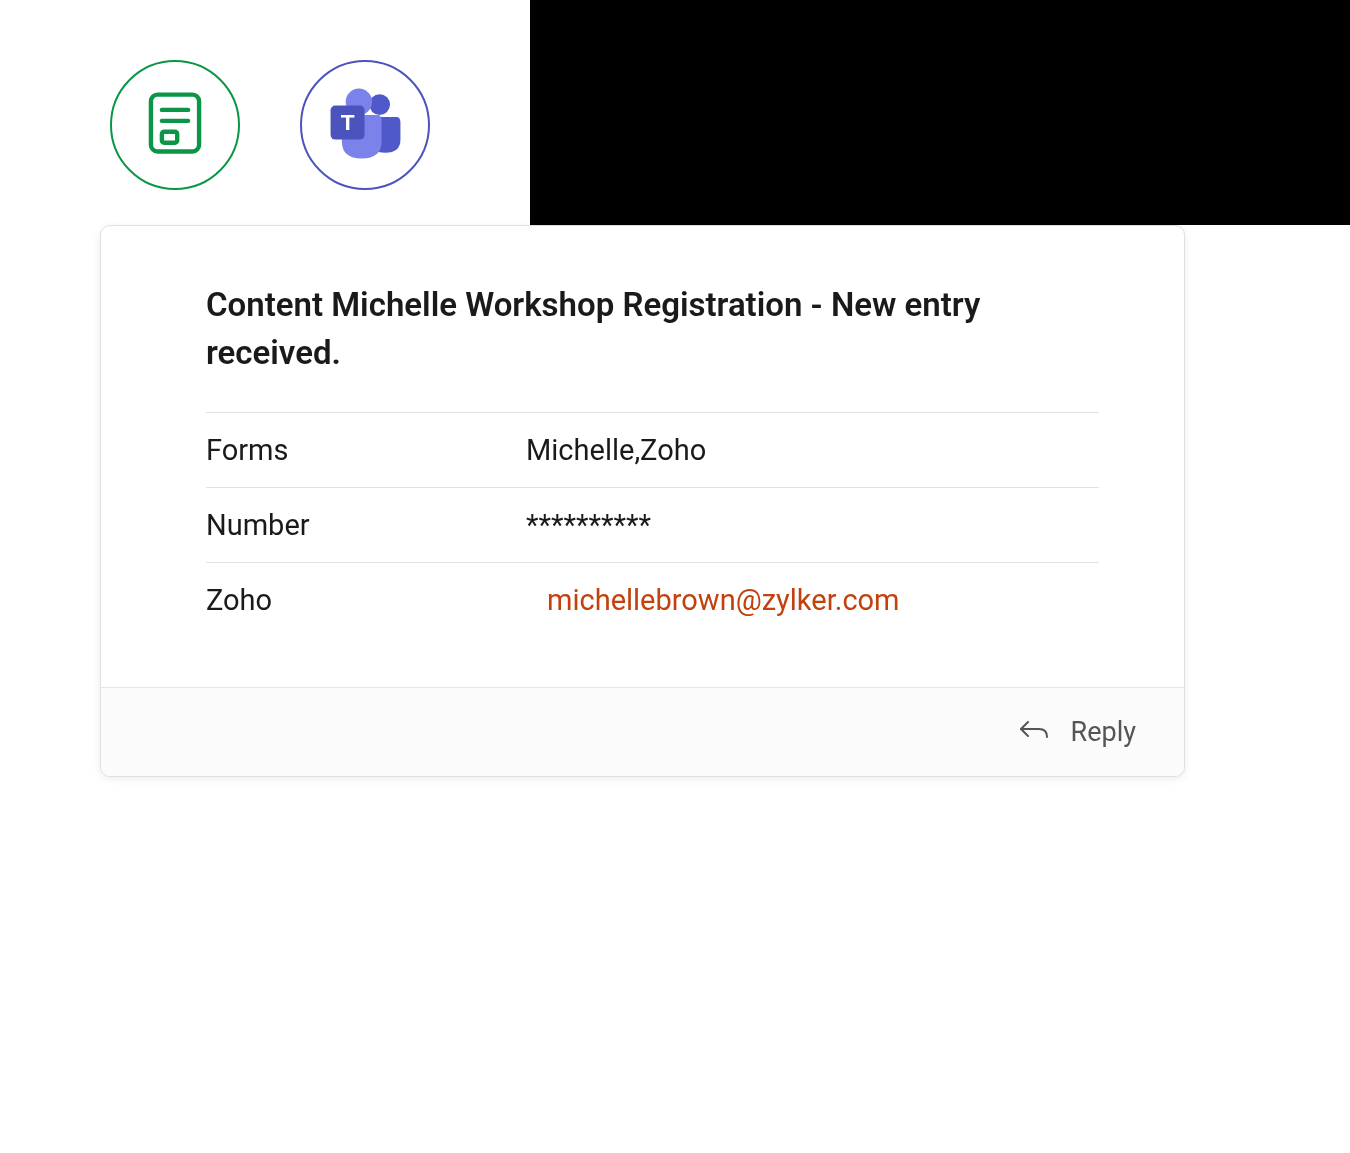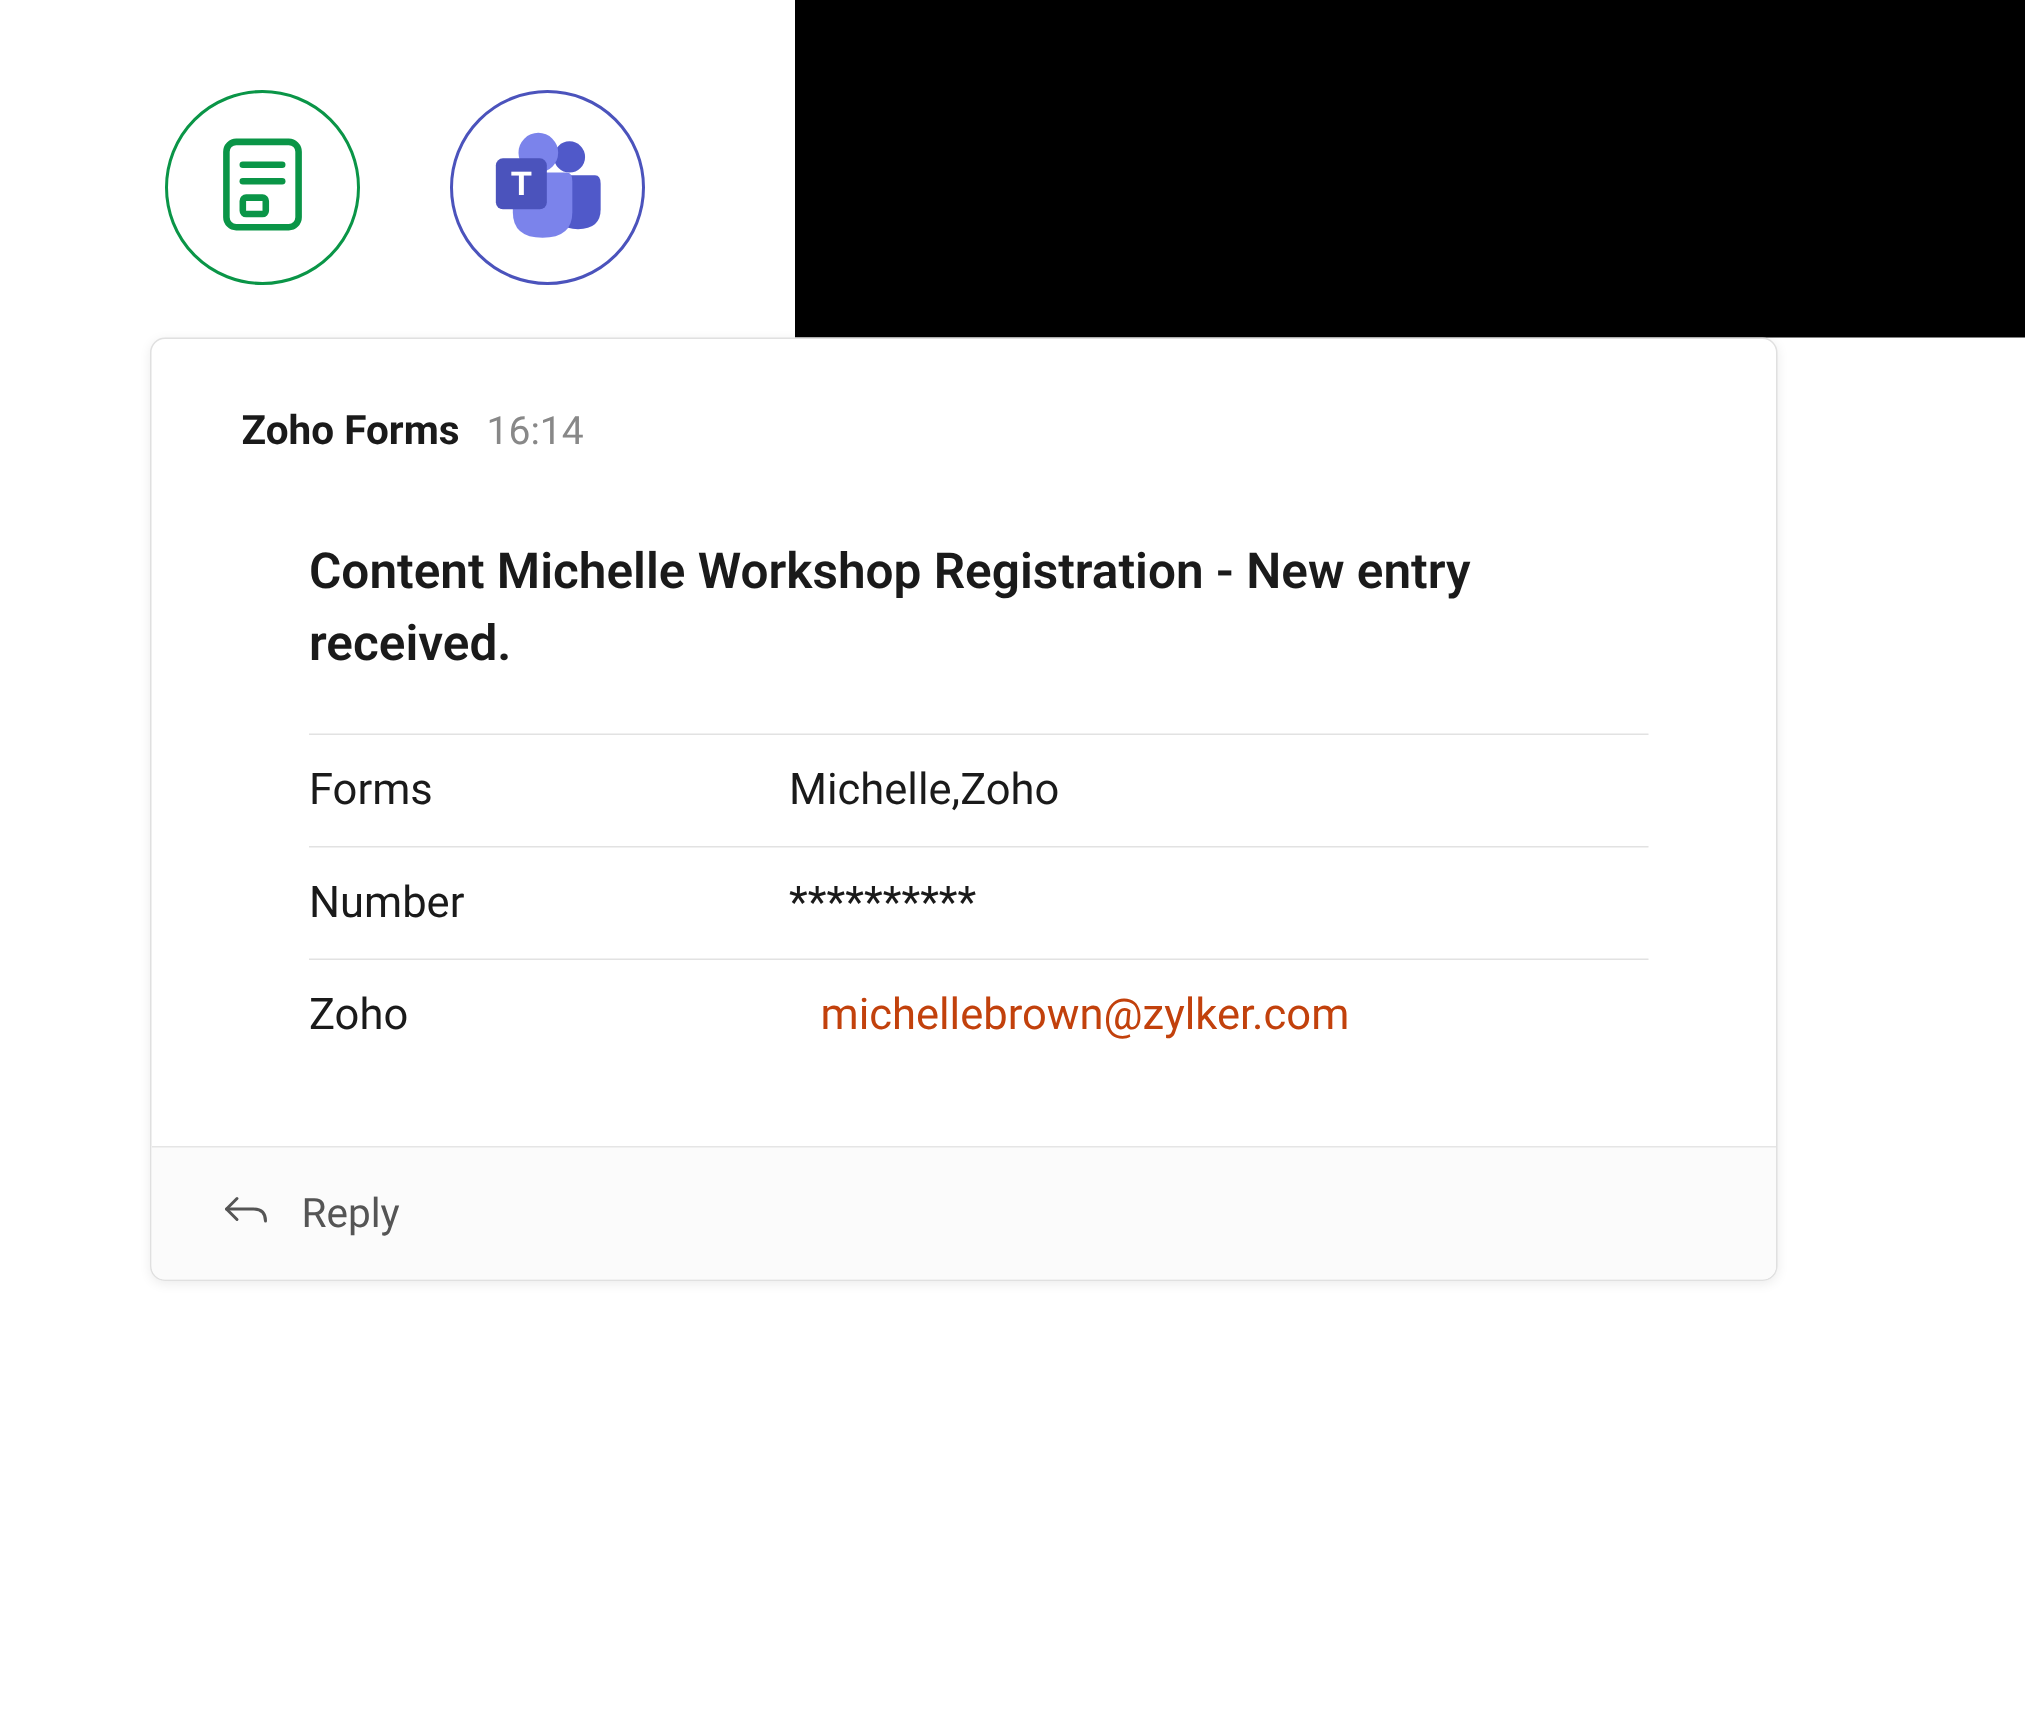--- a/index.html
+++ b/index.html
@@ -116,20 +116,21 @@
       text-decoration: none;
       margin-left: 21px;
     }
     .card-footer {
       border-top: 1px solid #e5e5e5;
       background: #fbfbfb;
       padding: 28px 48px;
       display: flex;
       align-items: center;
       gap: 22px;
+      justify-content: flex-end;
     }
     .reply-icon svg {
       width: 30px;
       height: 24px;
     }
     .reply-label {
       font-size: 27px;
       color: #555;
     }
   </style>
@@ -157,26 +158,20 @@
         <path d="M 50 38 L 78 38 Q 82 38 82 44 L 82 62 Q 82 76 66 76 Q 50 76 50 62 Z" fill="#5059c9"></path>
         <path d="M 20 36 L 58 36 Q 62 36 62 42 L 62 64 Q 62 82 41 82 Q 20 82 20 64 Z" fill="#7b83eb"></path>
         <rect x="8" y="26" width="36" height="36" rx="5" fill="#4b53bc"></rect>
         <text x="26" y="52" font-family="Arial" font-size="24" font-weight="700" fill="#fff" text-anchor="middle">T</text>
       </svg>
     </span>
   </div>
 </div>
 
 <div class="message-card">
-  <div class="card-header">
-    <div class="sender-row">
-      <span class="sender-name">Zoho Forms</span>
-      <span class="timestamp">16:14</span>
-    </div>
-  </div>
 
   <div class="card-body">
     <div class="card-title">Content Michelle Workshop Registration - New entry received.</div>
 
     <table class="data-table">
       <tbody>
           <tr>
         <td class="label-cell">Forms</td>
         <td class="value-cell">Michelle,Zoho</td>
       </tr>

